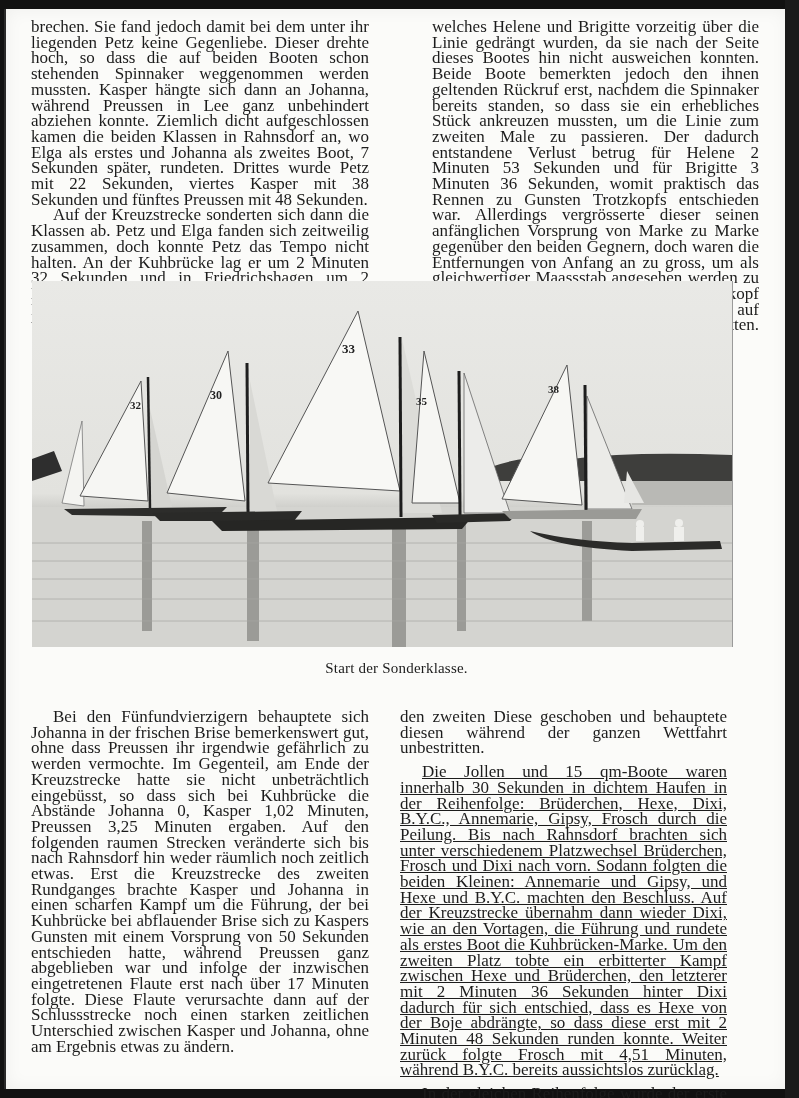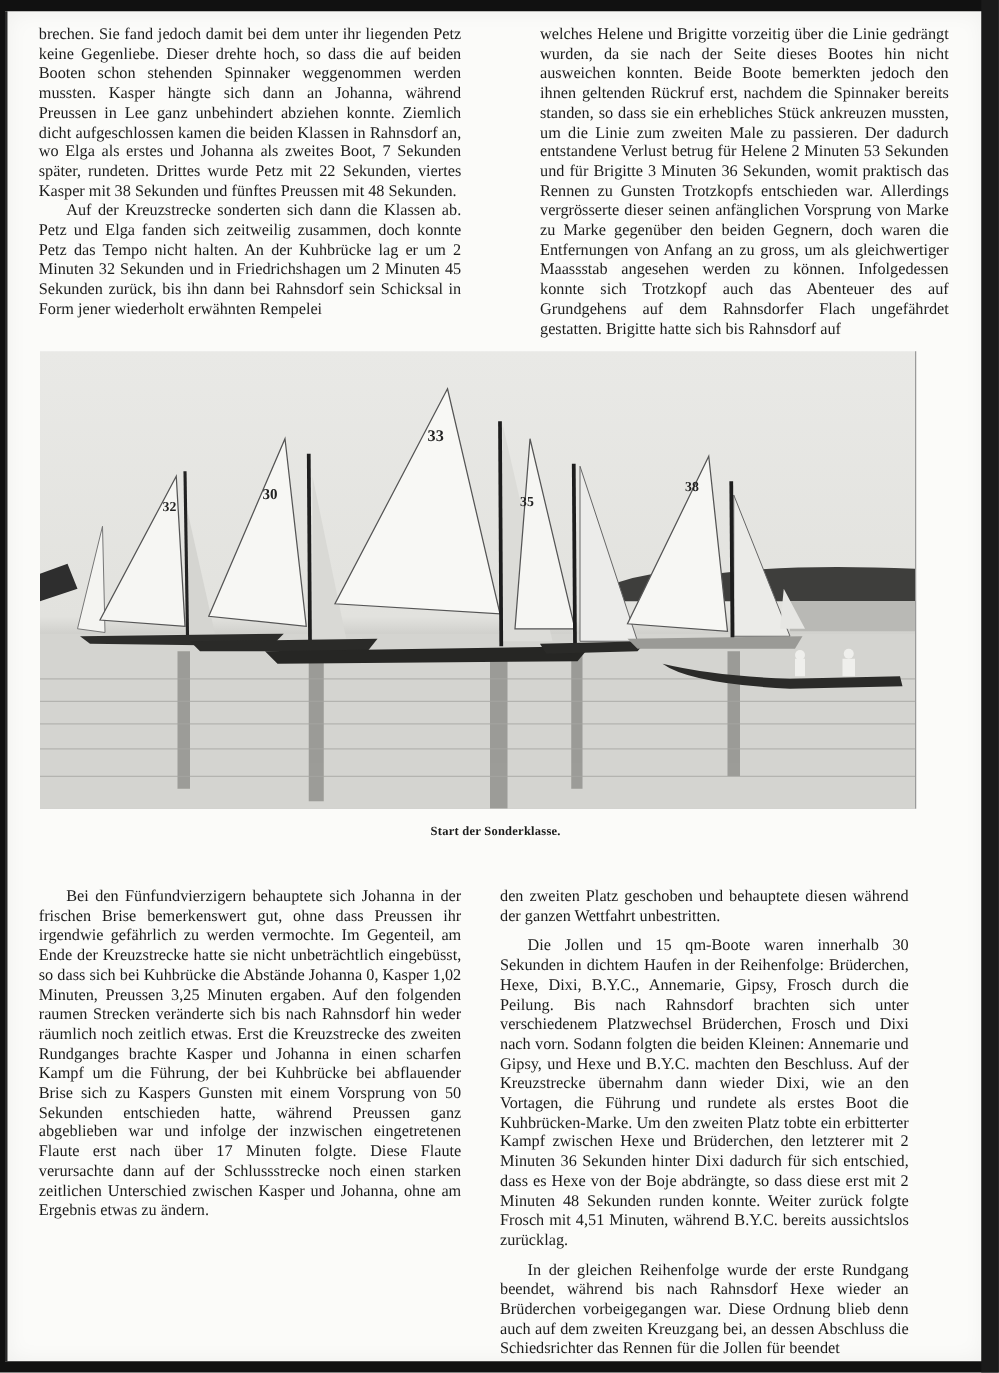--- a/index.html
+++ b/index.html
@@ -10,41 +10,41 @@
       color: #1c1c1c;
     }
     .page {
       position: absolute; left: 4px; top: 9px; width: 781px; height: 1080px;
       background: #fbfbf9;
       border-left: 2px solid #2a2a2a;
       box-shadow: inset 0 0 18px rgba(0,0,0,0.05);
     }
     .rightband { position: absolute; right: 0; top: 0; width: 14px; height: 1098px; background: #1a1a1a; }
     .col {
-      position: absolute; font-size: 13px; line-height: 15.7px;
+      position: absolute; font-size: 17px; line-height: 15.7px;
       text-align: justify; hyphens: manual;
     }
     .col p { margin: 0; }
     .col p.indent { text-indent: 22px; }
-    .col p.gap { margin-top: 8px; }
+    .col p.gap { margin-top: 8px; text-decoration: underline; }
     #col-top-left  { left: 25px;  top: 10px; width: 338px; }
     #col-top-right { left: 394px; top: 10px; width: 327px; margin-left: 32px; }
     #col-bot-left  { left: 25px;  top: 700px; width: 338px; }
     #col-bot-right { left: 394px; top: 700px; width: 327px; }
 
     .photo {
       position: absolute; left: 26px; top: 272px; width: 700px; height: 366px;
       background: linear-gradient(#e9e9e6 0%, #e2e2de 58%, #cfcfcb 62%, #c4c4c0 100%);
       overflow: hidden;
       border-right: 1px solid #9a9a9a;
     }
     .photo svg { position: absolute; left: 0; top: 0; }
     .caption {
       position: absolute; left: 0; width: 781px; top: 651px;
-      text-align: center; font-size: 10px; font-weight: bold; letter-spacing: 0.2px;
+      text-align: center; font-size: 15px; font-weight: normal; letter-spacing: 0.2px;
     }
   </style>
 </head>
 <body>
 
 <div class="page">
 
   <div class="col" id="col-top-left">
     <p>brechen. Sie fand jedoch damit bei dem unter ihr liegenden Petz keine Gegenliebe. Dieser drehte hoch, so dass die auf beiden Booten schon stehenden Spinnaker weggenommen werden mussten. Kasper hängte sich dann an Johanna, während Preussen in Lee ganz unbehindert abziehen konnte. Ziemlich dicht aufgeschlossen kamen die beiden Klassen in Rahnsdorf an, wo Elga als erstes und Johanna als zweites Boot, 7 Sekunden später, rundeten. Drittes wurde Petz mit 22 Sekunden, viertes Kasper mit 38 Sekunden und fünftes Preussen mit 48 Sekunden.</p>
     <p class="indent">Auf der Kreuzstrecke sonderten sich dann die Klassen ab. Petz und Elga fanden sich zeitweilig zusammen, doch konnte Petz das Tempo nicht halten. An der Kuhbrücke lag er um 2 Minuten 32 Sekunden und in Friedrichshagen um 2 Minuten 45 Sekunden zurück, bis ihn dann bei Rahnsdorf sein Schicksal in Form jener wiederholt erwähnten Rempelei</p>
@@ -119,18 +119,18 @@
     </svg>
   </div>
 
   <div class="caption">Start der Sonderklasse.</div>
 
   <div class="col" id="col-bot-left">
     <p class="indent">Bei den Fünfundvierzigern behauptete sich Johanna in der frischen Brise bemerkenswert gut, ohne dass Preussen ihr irgendwie gefährlich zu werden vermochte. Im Gegenteil, am Ende der Kreuzstrecke hatte sie nicht unbeträchtlich eingebüsst, so dass sich bei Kuhbrücke die Abstände Johanna 0, Kasper 1,02 Minuten, Preussen 3,25 Minuten ergaben. Auf den folgenden raumen Strecken veränderte sich bis nach Rahnsdorf hin weder räumlich noch zeitlich etwas. Erst die Kreuzstrecke des zweiten Rundganges brachte Kasper und Johanna in einen scharfen Kampf um die Führung, der bei Kuhbrücke bei abflauender Brise sich zu Kaspers Gunsten mit einem Vorsprung von 50 Sekunden entschieden hatte, während Preussen ganz abgeblieben war und infolge der inzwischen eingetretenen Flaute erst nach über 17 Minuten folgte. Diese Flaute verursachte dann auf der Schlussstrecke noch einen starken zeitlichen Unterschied zwischen Kasper und Johanna, ohne am Ergebnis etwas zu ändern.</p>
   </div>
 
   <div class="col" id="col-bot-right">
-    <p>den zweiten Platz geschoben und behauptete diesen während der ganzen Wettfahrt unbestritten.</p>
+    <p>den zweiten Diese geschoben und behauptete diesen während der ganzen Wettfahrt unbestritten.</p>
     <p class="indent gap">Die Jollen und 15 qm-Boote waren innerhalb 30 Sekunden in dichtem Haufen in der Reihenfolge: Brüderchen, Hexe, Dixi, B.Y.C., Annemarie, Gipsy, Frosch durch die Peilung. Bis nach Rahnsdorf brachten sich unter verschiedenem Platzwechsel Brüderchen, Frosch und Dixi nach vorn. Sodann folgten die beiden Kleinen: Annemarie und Gipsy, und Hexe und B.Y.C. machten den Beschluss. Auf der Kreuzstrecke übernahm dann wieder Dixi, wie an den Vortagen, die Führung und rundete als erstes Boot die Kuhbrücken-Marke. Um den zweiten Platz tobte ein erbitterter Kampf zwischen Hexe und Brüderchen, den letzterer mit 2 Minuten 36 Sekunden hinter Dixi dadurch für sich entschied, dass es Hexe von der Boje abdrängte, so dass diese erst mit 2 Minuten 48 Sekunden runden konnte. Weiter zurück folgte Frosch mit 4,51 Minuten, während B.Y.C. bereits aussichtslos zurücklag.</p>
     <p class="indent gap">In der gleichen Reihenfolge wurde der erste Rundgang beendet, während bis nach Rahnsdorf Hexe wieder an Brüderchen vorbeigegangen war. Diese Ordnung blieb denn auch auf dem zweiten Kreuzgang bei, an dessen Abschluss die Schiedsrichter das Rennen für die Jollen für beendet</p>
   </div>
 </div>
 <div class="rightband"></div>
 
 </body></html>

